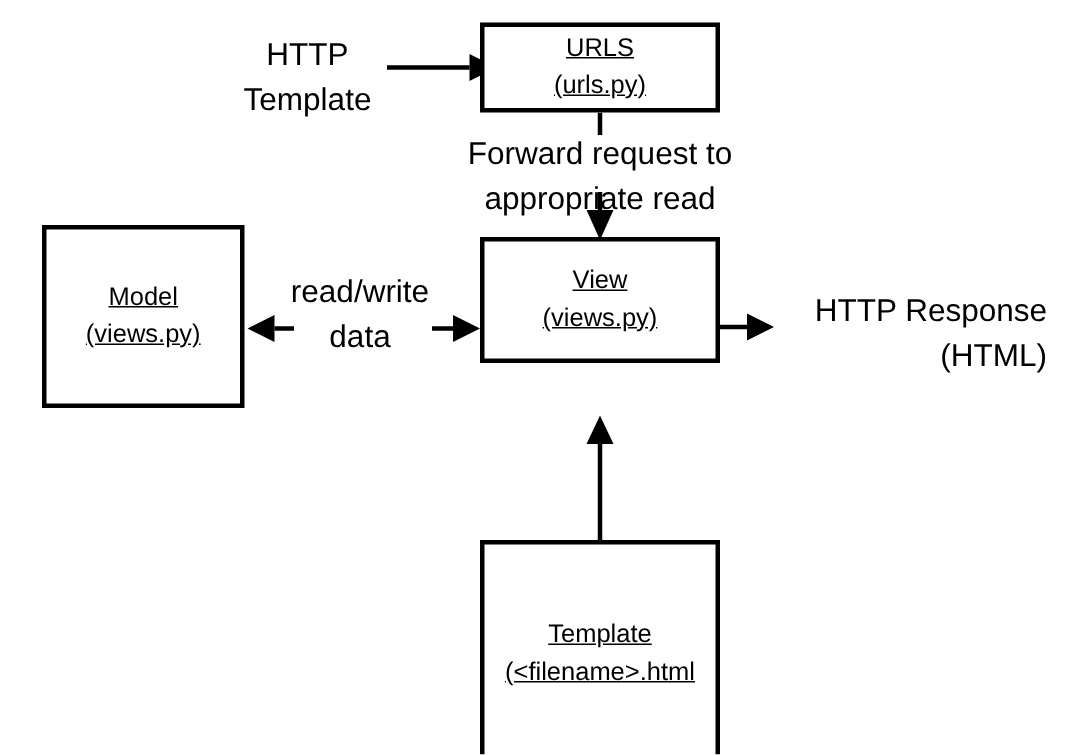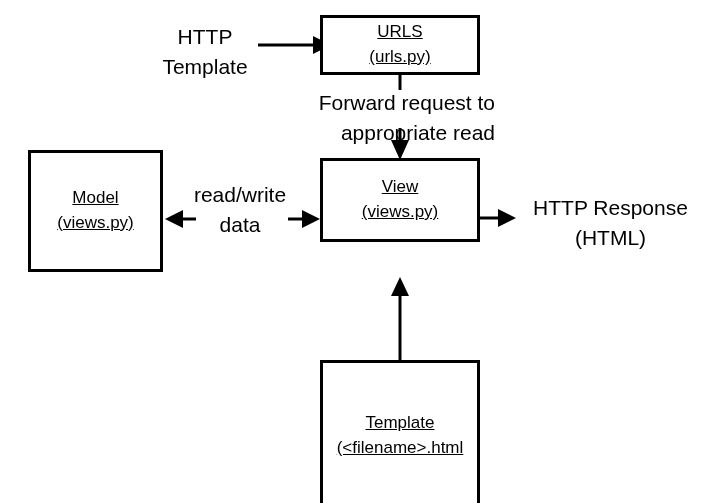--- a/index.html
+++ b/index.html
@@ -56,23 +56,23 @@
   #node-urls { left: 320px; top: 15px; width: 160px; height: 60px; }
   
   #node-model { left: 28px; top: 150px; width: 135px; height: 122px; }
   
   #node-view { left: 320px; top: 158px; width: 160px; height: 84px; }
   
   #node-template { left: 320px; top: 360px; width: 160px; height: 151px; }
   #node-template .node-label { white-space: nowrap; }
   
   #label-http-request { left: 145px; top: 22px; width: 120px; }
-  #label-forward { left: 305px; top: 88px; width: 190px; text-align: right; }
+  #label-forward { left: 305px; top: 88px; width: 190px; }
   #label-readwrite { left: 190px; top: 180px; width: 100px; }
-  #label-http-response { left: 523px; top: 193px; width: 175px; }
+  #label-http-response { left: 523px; top: 193px; width: 175px; text-align: right; }
 </style>
 </head>
 <body>
 
 <div id="canvas">
 
   <svg class="edges" viewBox="0 0 713 503" xmlns="http://www.w3.org/2000/svg">
 
     <g>
       <line x1="258" y1="45" x2="313" y2="45" stroke="#000" stroke-width="3"></line>

